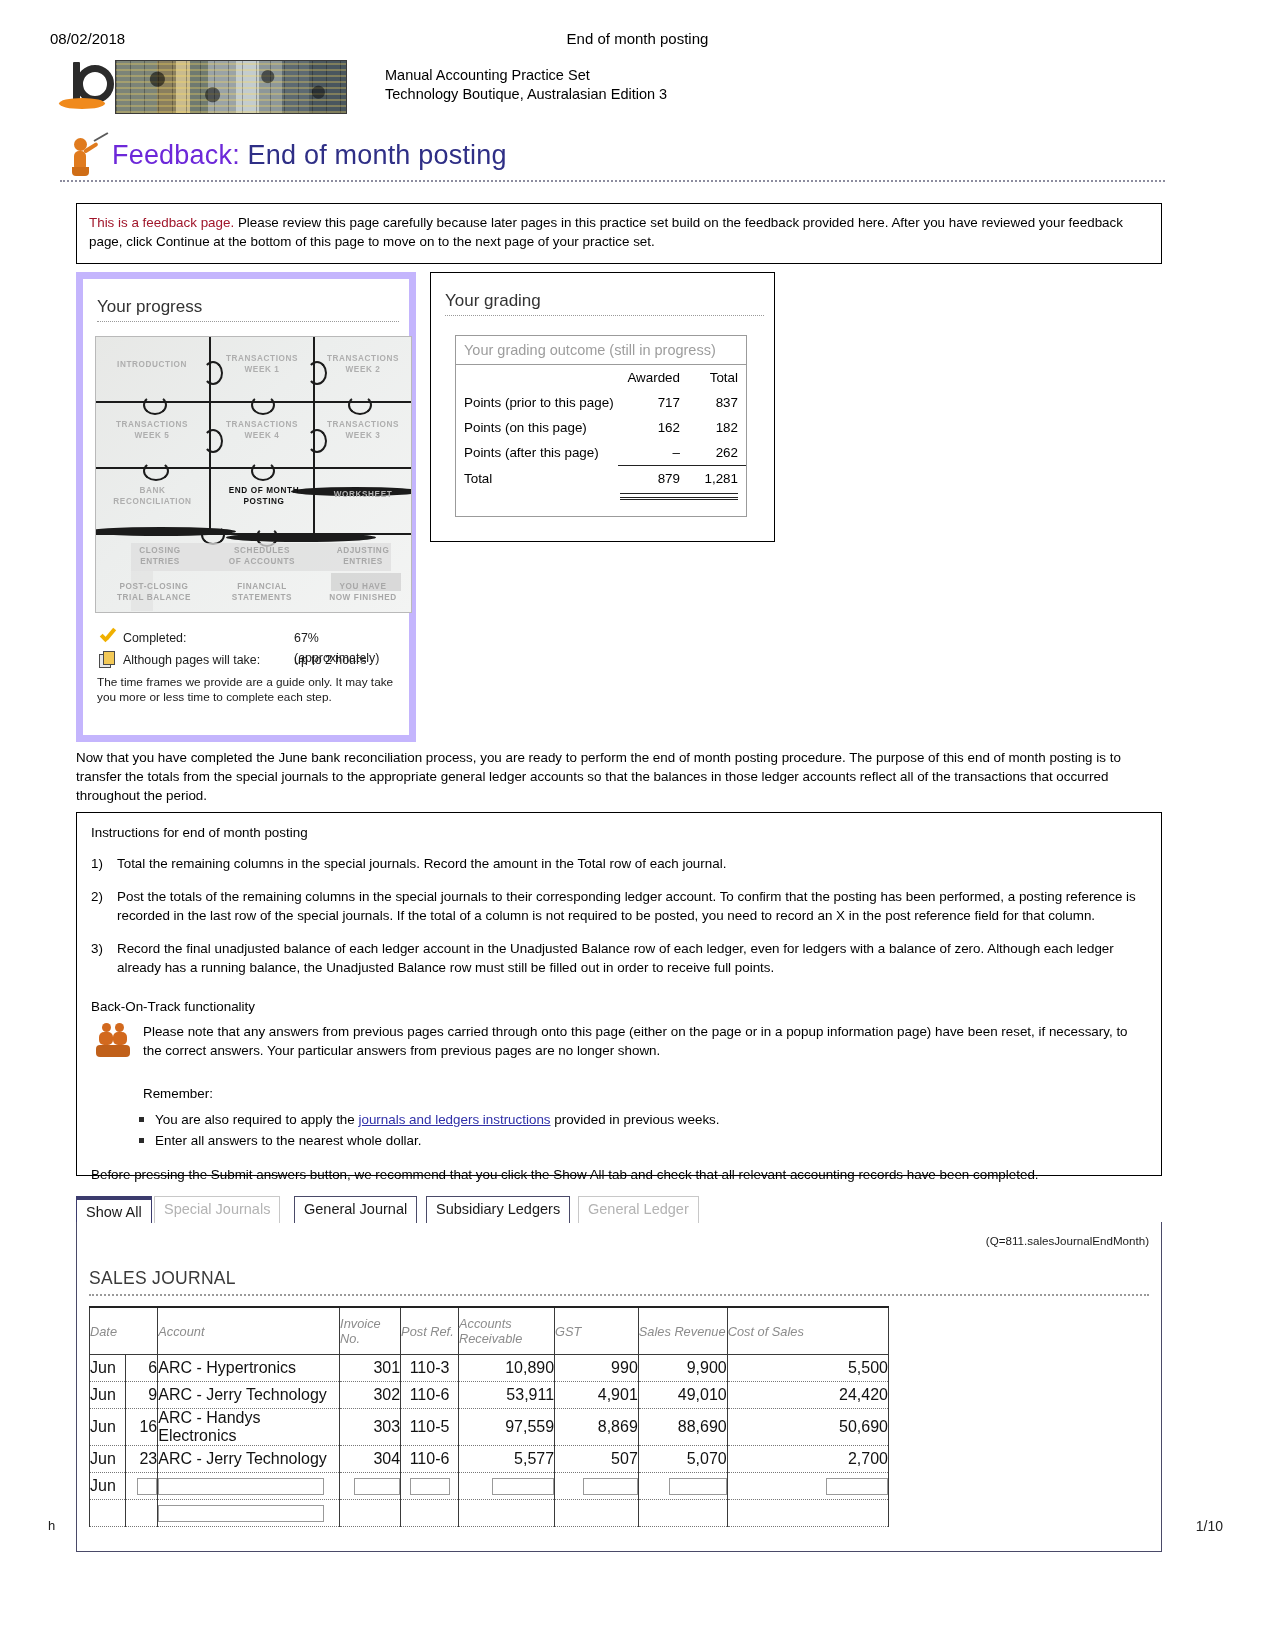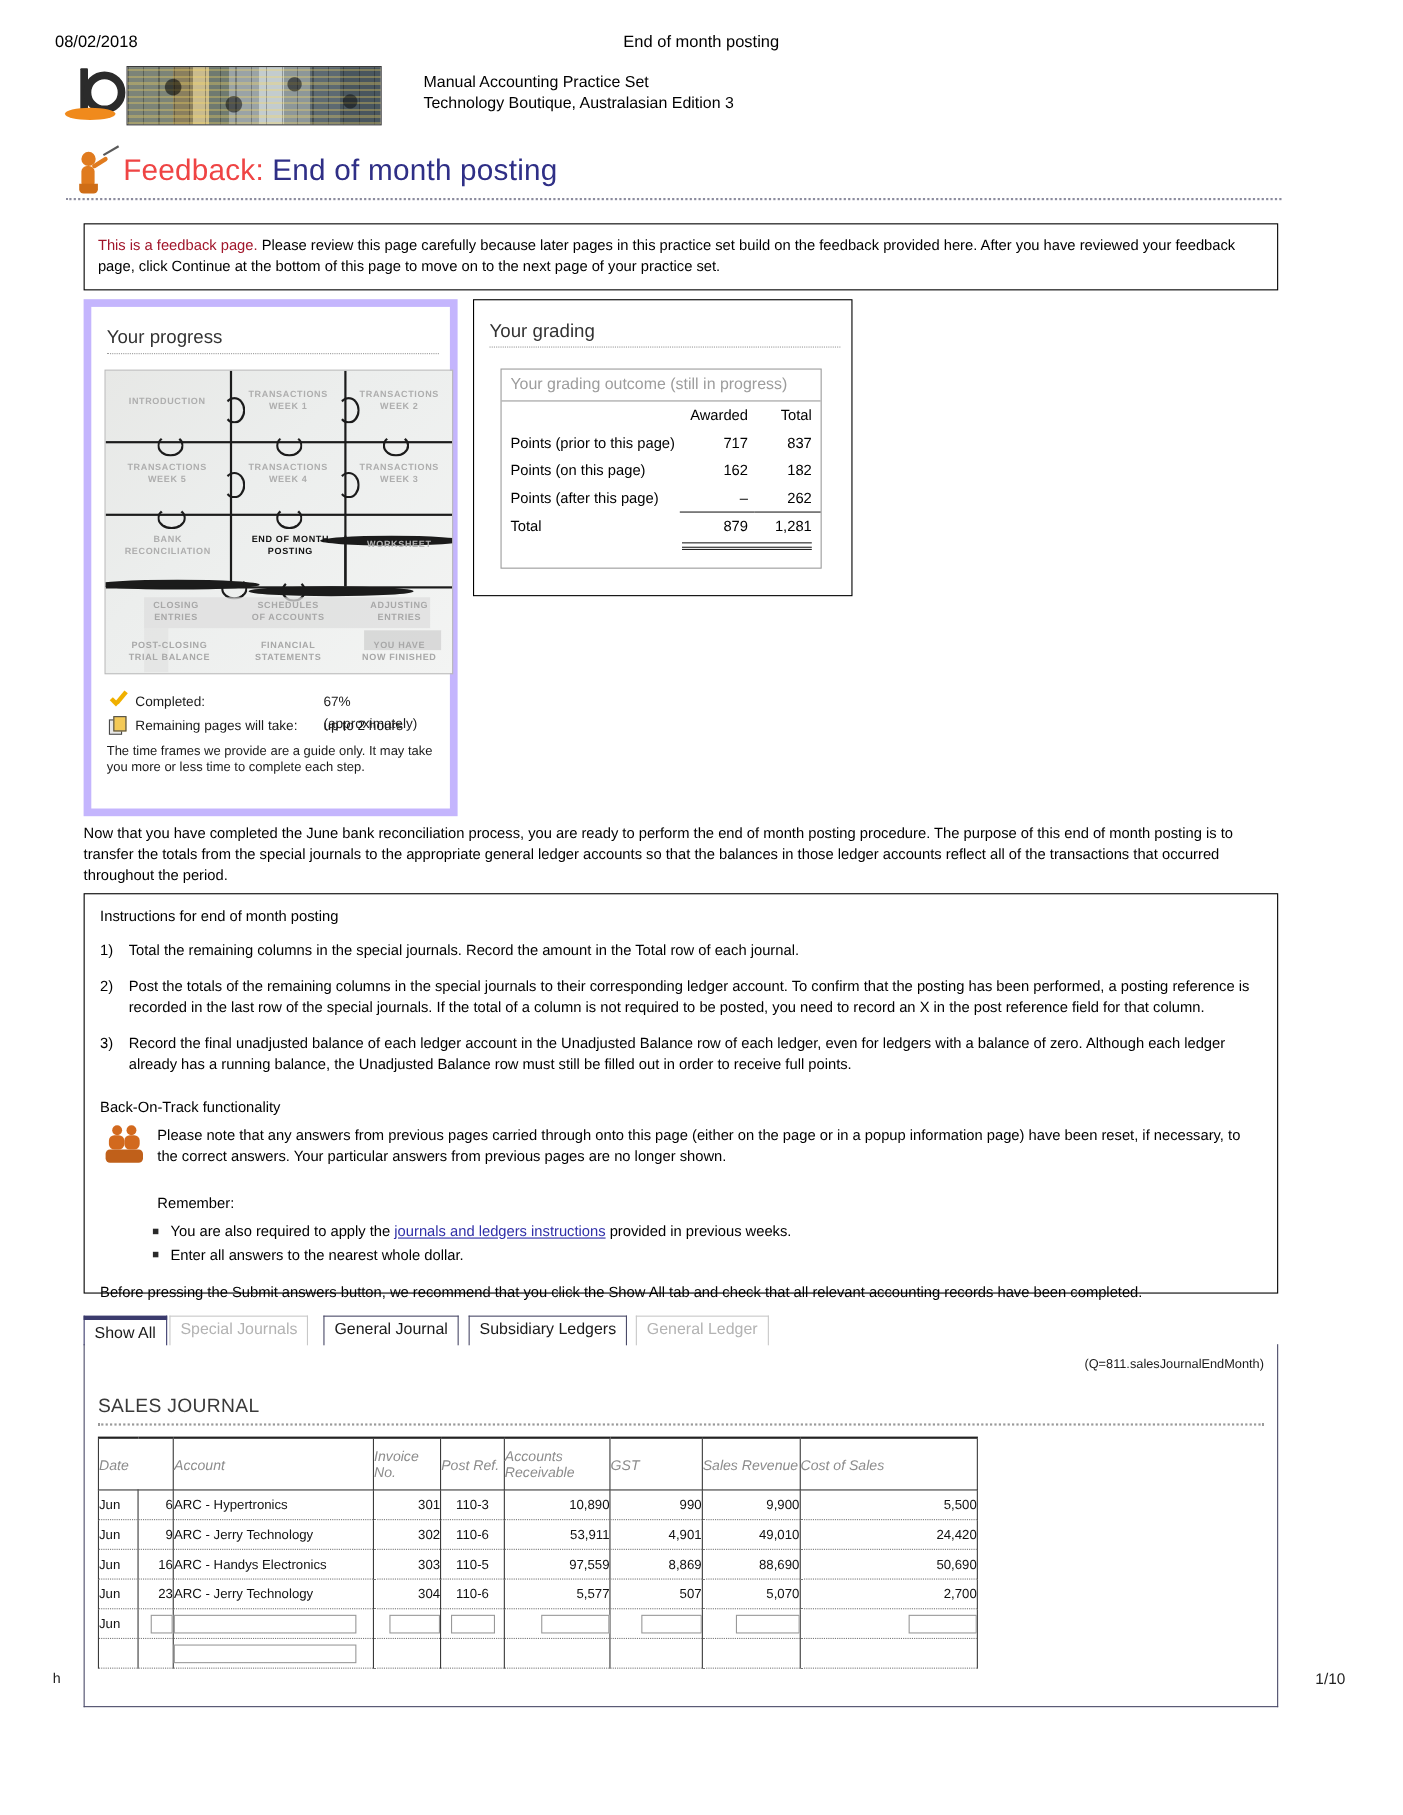--- a/index.html
+++ b/index.html
@@ -36,21 +36,21 @@
 
   
   .titlerow{position:absolute;top:140px;left:60px;width:1105px;height:42px;}
   .tman{position:absolute;left:4px;top:-2px;width:36px;height:40px;}
   .tman .head{position:absolute;left:10px;top:0;width:13px;height:13px;background:#e07b1e;border-radius:50%;}
   .tman .body{position:absolute;left:10px;top:13px;width:12px;height:18px;background:#e07b1e;border-radius:5px 5px 3px 3px;}
   .tman .leg{position:absolute;left:8px;top:29px;width:17px;height:9px;background:#cf6d16;border-radius:0 0 4px 4px;}
   .tman .arm{position:absolute;left:20px;top:12px;width:16px;height:4px;background:#e07b1e;transform:rotate(-32deg);transform-origin:left center;border-radius:2px;}
   .tman .stick{position:absolute;left:30px;top:2px;width:16px;height:2px;background:#5a5a5a;transform:rotate(-30deg);transform-origin:left center;}
   .ttext{position:absolute;left:52px;top:0;font-size:27px;letter-spacing:.2px;}
-  .t-fb{color:#ef4444;}
+  .t-fb{color:#6d28d9;}
   .t-rest{color:#2f2f86;}
   .title-rule{position:absolute;left:60px;top:180px;width:1105px;border-top:2px dotted #8c8c9e;}
 
   
   .notice{position:absolute;left:76px;top:203px;width:1086px;padding:9px 12px 12px 12px;border:1px solid #000;box-sizing:border-box;}
   .notice p{margin:0;font-size:13.4px;line-height:19px;}
   .notice .red{color:#a0152a;}
 
   
   .prog-box{position:absolute;left:76px;top:272px;width:340px;height:470px;border:7px solid #c4b5fd;box-sizing:border-box;}
@@ -130,21 +130,21 @@
   
   .jpanel{position:absolute;left:76px;top:1222px;width:1086px;height:330px;border:1px solid #4a4a68;border-top:none;box-sizing:border-box;}
   .qcode{position:absolute;right:12px;top:12px;font-size:11.6px;color:#1a1a1a;}
   .jtitle{position:absolute;left:12px;top:46px;font-size:17.5px;color:#3a3a3a;letter-spacing:.3px;}
   .jrule{position:absolute;left:12px;top:72px;width:1060px;border-top:2px dotted #9a9a9a;}
 
   .jtable{position:absolute;left:12px;top:84px;border-collapse:collapse;width:800px;font-size:13px;}
   .jtable td,.jtable th{border:1px solid #3a3a3a;padding:0;}
   .jtable thead th{font-style:italic;font-weight:normal;color:#8c8c8c;font-size:12.8px;
       height:46px;vertical-align:middle;text-align:left;line-height:15px;border-top:2px solid #222;}
-  .jtable tbody td{height:26px;vertical-align:middle;font-size:12px;color:#111;
+  .jtable tbody td{height:26px;vertical-align:middle;font-size:16px;color:#111;
       border-left:1px solid #3a3a3a;border-right:1px solid #3a3a3a;border-top:1px dotted #777;border-bottom:1px dotted #777;}
   .c-mon{width:34px;padding-left:6px;}
   .c-day{width:30px;text-align:right;padding-right:7px;}
   .c-acct{width:175px;padding-left:7px;}
   .c-inv{width:58px;text-align:right;padding-right:7px;}
   .c-pref{width:55px;text-align:center;}
   .c-ar{width:92px;text-align:right;padding-right:8px;}
   .c-gst{width:80px;text-align:right;padding-right:8px;}
   .c-sr{width:85px;text-align:right;padding-right:8px;}
   .c-cos{width:155px;text-align:right;padding-right:8px;}
@@ -258,21 +258,21 @@
             <i class="b"></i>
           </span>
         <span class="lbl">Completed:</span>
         <span class="val">67% (approximately)</span>
       </div>
       <div class="row">
         <span class="ico-pages">
             <i class="b"></i>
             <i class="a"></i>
           </span>
-        <span class="lbl">Remaining pages will take:</span>
+        <span class="lbl">Although pages will take:</span>
         <span class="val">up to 2 hours</span>
       </div>
     </div>
     <div class="pnote">The time frames we provide are a guide only. It may take you more or less time to complete each step.</div>
   </div>
 
   <div class="grade-box">
     <div class="panel-h">Your grading</div>
     <div class="panel-rule"></div>
     <div class="gtbl">

